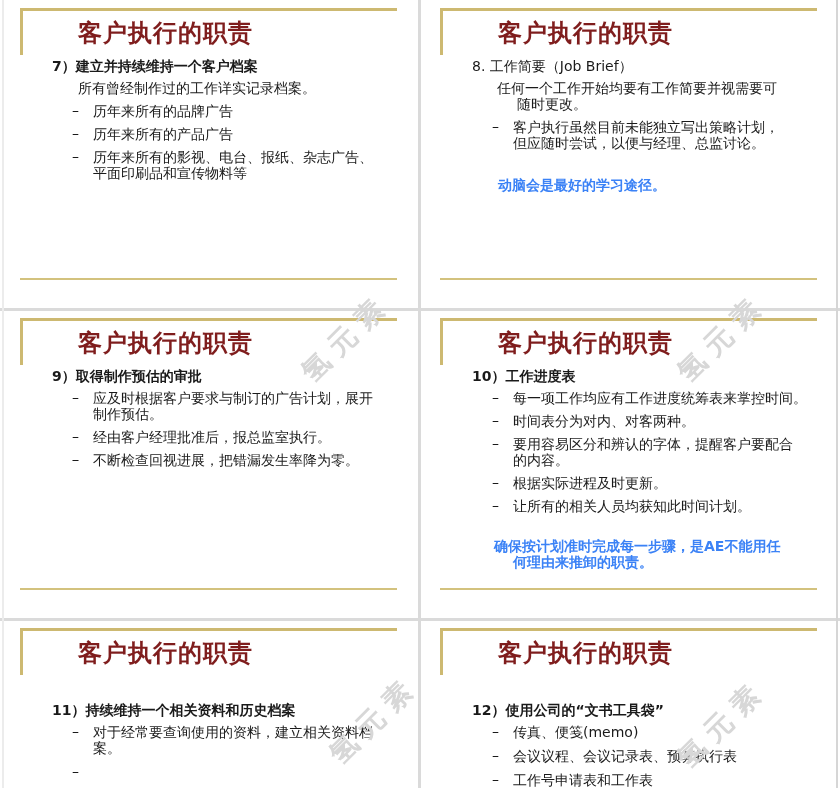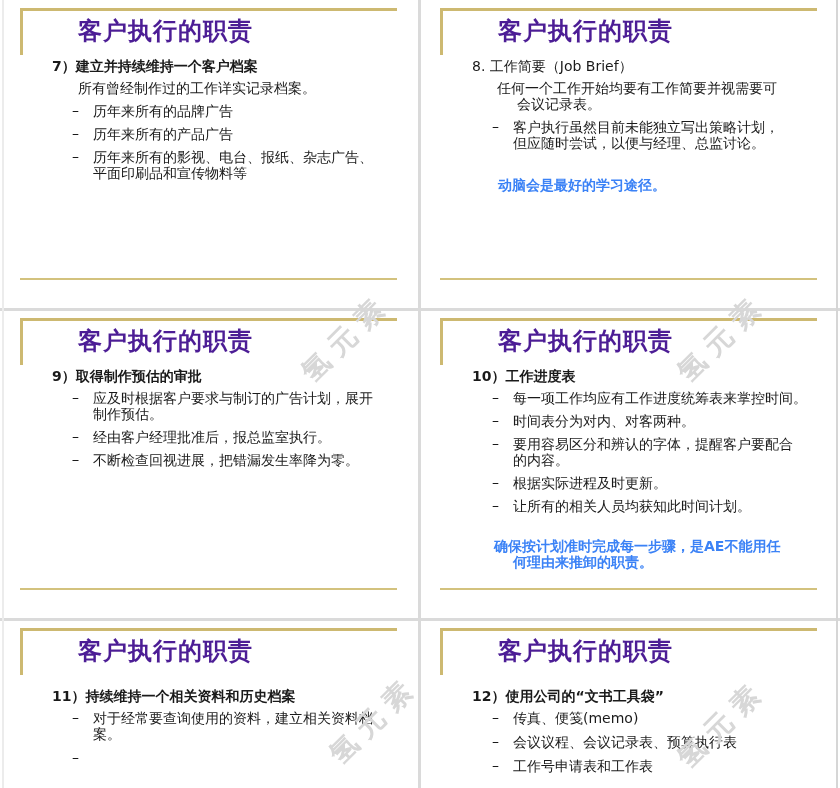--- a/index.html
+++ b/index.html
@@ -18,26 +18,26 @@
   .slide{position:absolute;width:420px;height:310px;background:#ffffff;overflow:hidden;}
   .s0{left:0;top:0;} .s1{left:420px;top:0;}
   .s2{left:0;top:310px;} .s3{left:420px;top:310px;}
   .s4{left:0;top:620px;} .s5{left:420px;top:620px;}
 
   
   .rule-top{position:absolute;left:20px;top:8px;width:377px;height:3px;background:#cdb971;}
   .rule-left{position:absolute;left:20px;top:8px;width:3px;height:47px;background:#cdb971;}
   .rule-bottom{position:absolute;left:20px;top:278px;width:377px;height:2px;background:#d3c27e;}
 
-  .title{position:absolute;left:78px;top:19px;font-family:Liberation Mono, monospace;
-         font-weight:bold;font-size:24px;line-height:28px;color:#4c1d95;letter-spacing:1px;white-space:pre;}
+  .title{position:absolute;left:78px;top:19px;font-family:Liberation Sans, sans-serif;
+         font-weight:bold;font-size:24px;line-height:28px;color:#7f1d1d;letter-spacing:1px;white-space:pre;}
 
   .content{position:absolute;left:52px;top:58px;width:350px;color:#1a1a1a;
            font-size:14px;line-height:16px;}
-  .content.low{top:68px;}
+  .content.low{top:82px;}
   .content > div{margin-bottom:7px;white-space:pre-wrap;}
   .content.row3 > div{margin-bottom:8px;}
   .heading{font-weight:bold;margin-bottom:6px !important;}
   .heading.normal{font-weight:normal;}
   .sub{padding-left:26px;}
   .sub.hang{padding-left:45px;text-indent:-20px;}
   .bullet{position:relative;padding-left:41px;}
   .bullet .dash{position:absolute;left:20px;top:-1px;color:#1a1a1a;}
   .emphasis{color:#3b82f6;font-weight:bold;}
   .emphasis.gap{margin-top:26px;padding-left:26px;}
@@ -69,21 +69,21 @@
     <div class="rule-bottom"></div>
   </div>
 
   <div class="slide s1">
     <div class="rule-top"></div>
     <div class="rule-left"></div>
     <div class="title">客户执行的职责</div>
     <div class="content">
       <div class="heading normal">8. 工作简要（Job Brief）</div>
       <div class="sub hang">任何一个工作开始均要有工作简要并视需要可
-会议记录表。</div>
+随时更改。</div>
       <div class="bullet"><span class="dash">–</span><span>客户执行虽然目前未能独立写出策略计划，
 但应随时尝试，以便与经理、总监讨论。</span></div>
       <div class="emphasis gap">动脑会是最好的学习途径。</div>
     </div>
     <div class="rule-bottom"></div>
   </div>
 
   <div class="slide s2">
     <div class="rule-top"></div>
     <div class="rule-left"></div>

